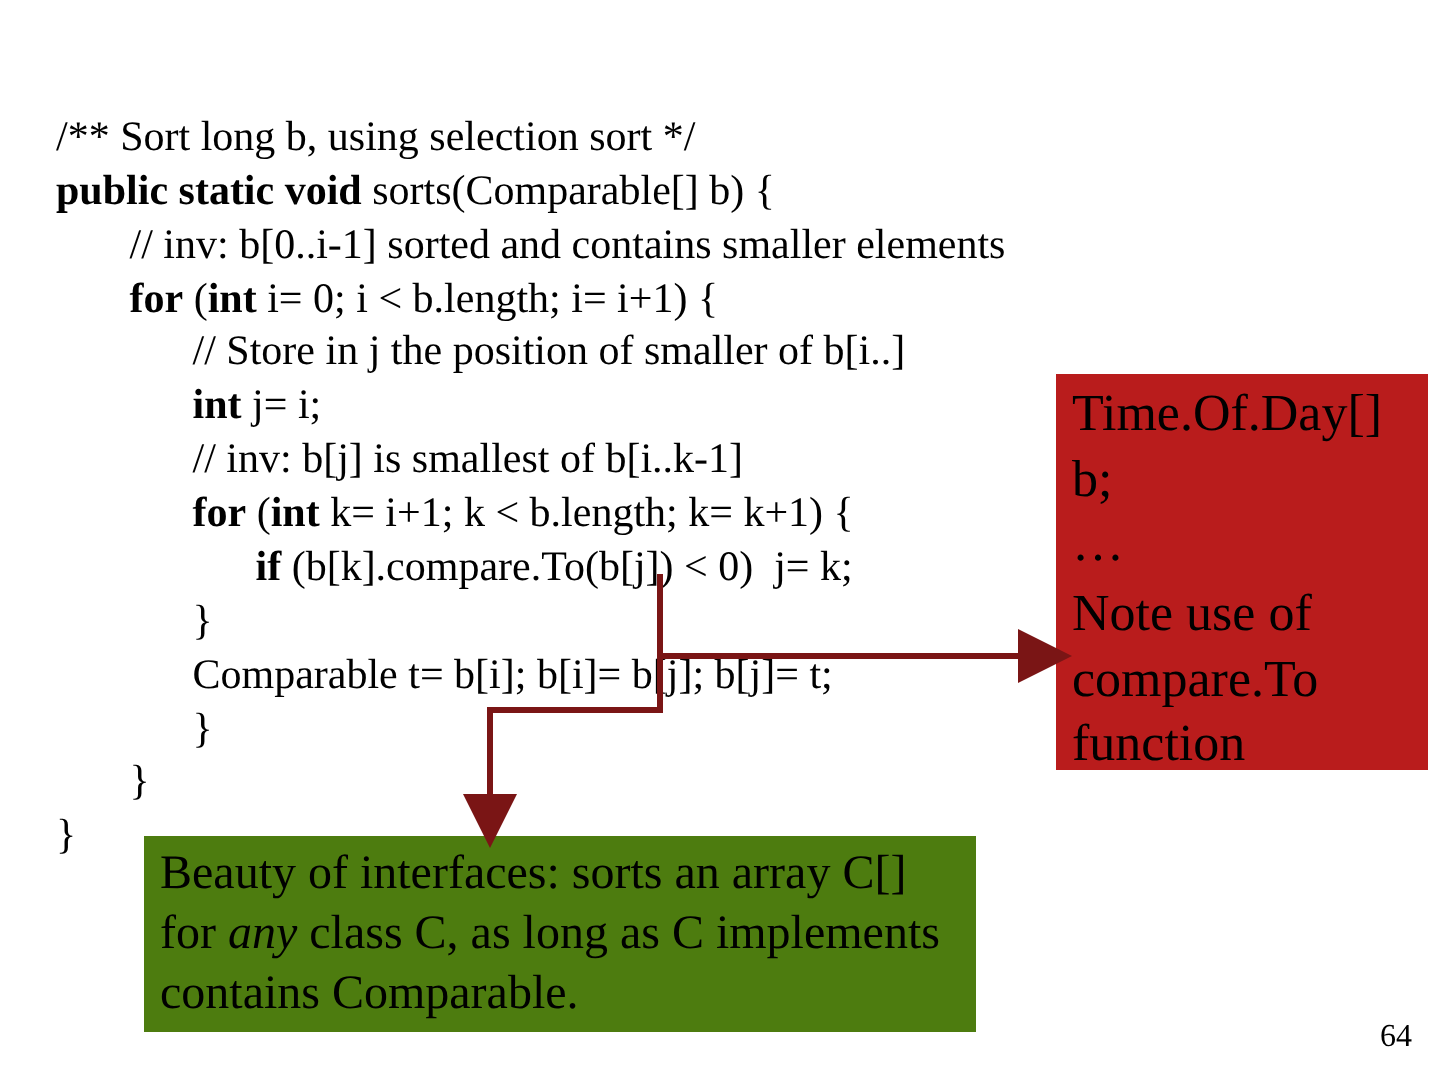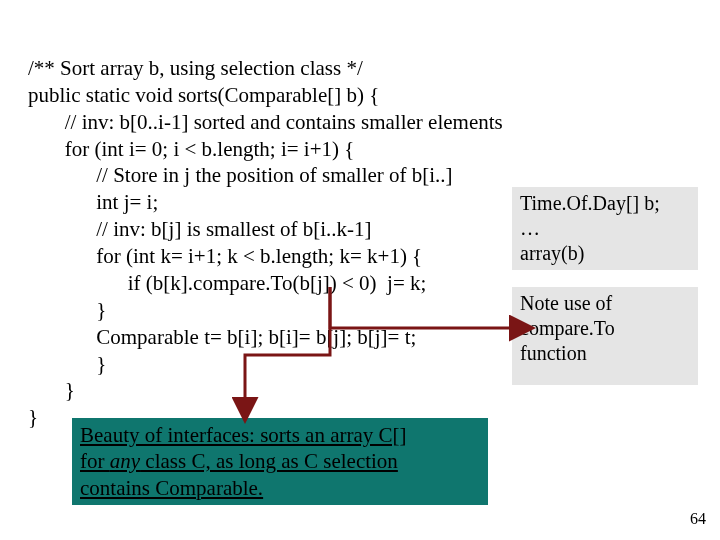--- a/index.html
+++ b/index.html
@@ -19,42 +19,41 @@
     width: 720px;
     height: 540px;
   }
   .code {
     position: absolute;
     left: 28px;
     top: 28px;
     line-height: 1.28;
     white-space: pre;
   }
-  .code .kw { font-weight: normal; }
+  .code .kw { font-weight: bold; }
   .side-box {
     position: absolute;
-    right: 22px;
+    right: 6px;
     width: 170px;
-    background: #e5e5e5;
+    background: #b91c1c;
     padding: 4px 8px;
-    font-size: 20px;
+    font-size: 26px;
     line-height: 1.25;
   }
   #side1 { top: 187px; }
   #side2 { top: 287px; height: 90px; }
   .bottom-box {
     position: absolute;
     left: 72px;
     top: 418px;
     width: 400px;
-    background: #0f766e;
+    background: #4d7c0f;
     padding: 4px 8px;
-    font-size: 21px;
+    font-size: 24px;
     line-height: 1.25;
-    text-decoration: underline;
   }
   .pagenum {
     position: absolute;
     right: 14px;
     bottom: 12px;
     font-size: 16px;
     font-family: Liberation Serif, serif;
   }
   em { font-style: italic; }
 
@@ -66,21 +65,21 @@
     height: 540px;
     pointer-events: none;
   }
 </style>
 </head>
 <body>
 
 <div class="slide">
 
   <div class="code">
-<span>/** Sort array b, using selection class */</span>
+<span>/** Sort long b, using selection sort */</span>
 <span class="kw">public static void</span><span> sorts(Comparable[] b) {</span>
 <span>       // inv: b[0..i-1] sorted and contains smaller elements</span>
 <span>       </span><span class="kw">for</span><span> (</span><span class="kw">int</span><span> i= 0; i &lt; b.length; i= i+1) {</span>
 <span>             // Store in j the position of smaller of b[i..]</span>
 <span>             </span><span class="kw">int</span><span> j= i;</span>
 <span>             // inv: b[j] is smallest of b[i..k-1]</span>
 <span>             </span><span class="kw">for</span><span> (</span><span class="kw">int</span><span> k= i+1; k &lt; b.length; k= k+1) {</span>
 <span>                   </span><span class="kw">if</span><span> (b[k].compare.To(b[j]) &lt; 0)  j= k;</span>
 <span>             }</span>
 <span>             Comparable t= b[i]; b[i]= b[j]; b[j]= t;</span>
@@ -96,21 +95,21 @@
   </div>
 
   <div id="side2" class="side-box">
     <div>Note use of</div>
     <div>compare.To</div>
     <div>function</div>
   </div>
 
   <div class="bottom-box">
     <div>Beauty of interfaces: sorts an array C[]</div>
-    <div><span>for </span><em>any</em><span> class C, as long as C selection</span></div>
+    <div><span>for </span><em>any</em><span> class C, as long as C implements</span></div>
     <div>contains Comparable.</div>
   </div>
 
   <div class="pagenum">64</div>
 
   <svg class="arrows">
     <defs>
       <marker id="arrowhead" markerWidth="9" markerHeight="9" refX="7" refY="4.5" orient="auto">
         <polygon points="0 0, 9 4.5, 0 9" fill="#7a1515"></polygon>
       </marker>

